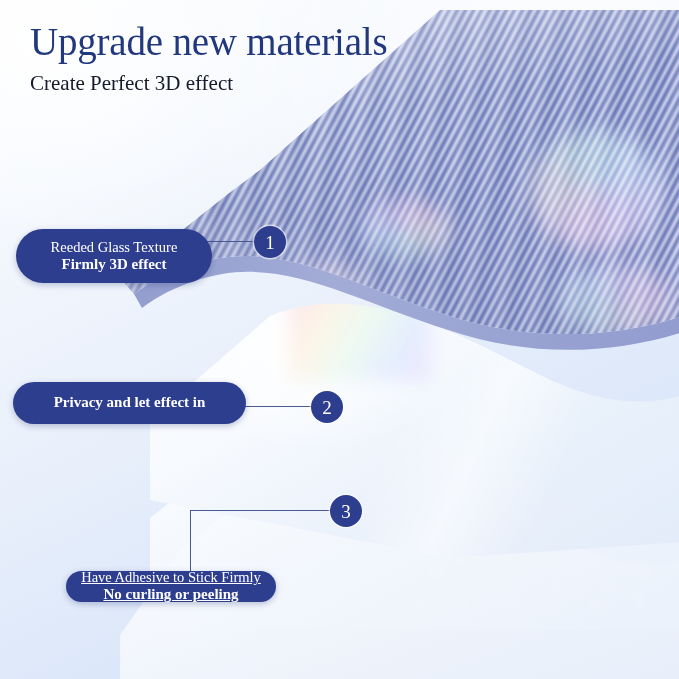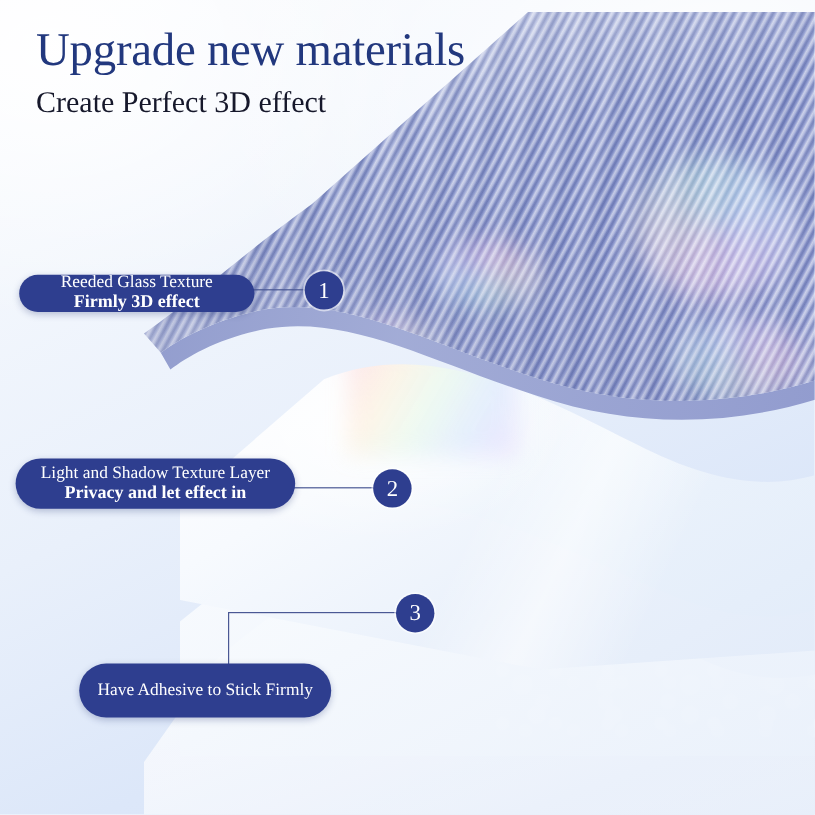--- a/index.html
+++ b/index.html
@@ -190,21 +190,21 @@
   .title {
     font-size: 39px;
     font-weight: normal;
     color: #22387e;
     letter-spacing: -0.2px;
     line-height: 1.05;
     white-space: nowrap;
   }
   .subtitle {
     margin-top: 9px;
-    font-size: 25px;
+    font-size: 21px;
     color: #16182b;
     line-height: 1.1;
     white-space: nowrap;
   }
 
   
   .pill {
     position: absolute;
     background: #2e3e8f;
     border-radius: 999px;
@@ -221,23 +221,23 @@
     line-height: 1.18;
     white-space: nowrap;
   }
   .pill .l2 {
     font-size: 15px;
     font-weight: bold;
     line-height: 1.18;
     white-space: nowrap;
   }
 
-  #pill-1 { left: 16px;  top: 229px; width: 196px; height: 31px; }
+  #pill-1 { left: 16px;  top: 229px; width: 196px; height: 54px; }
   #pill-2 { left: 13px;  top: 382px; width: 233px; height: 42px; }
-  #pill-3 { left: 66px;  top: 553px; width: 210px; height: 45px; }
+  #pill-3 { left: 66px;  top: 571px; width: 210px; height: 31px; text-decoration: underline; }
 
   .badge {
     position: absolute;
     width: 32px;
     height: 32px;
     border-radius: 50%;
     background: #2e3e8f;
     color: #ffffff;
     font-size: 19px;
     font-weight: normal;
@@ -297,24 +297,24 @@
   <div class="leader" id="leader-1"></div>
   <div class="leader" id="leader-2"></div>
   <div class="leader" id="leader-3h"></div>
   <div class="leader" id="leader-3v"></div>
 
   <div class="pill" id="pill-1">
     <div class="l1">Reeded Glass Texture</div>
     <div class="l2">Firmly 3D effect</div>
   </div>
   <div class="pill" id="pill-2">
-    <div class="l1">Light and Shadow Texture Layer</div>
     <div class="l2">Privacy and  let effect in</div>
   </div>
   <div class="pill" id="pill-3">
     <div class="l1">Have Adhesive to Stick Firmly</div>
+    <div class="l2">No curling or peeling</div>
   </div>
 
   <div class="badge" id="badge-1">1</div>
   <div class="badge" id="badge-2">2</div>
   <div class="badge" id="badge-3">3</div>
 
 </div>
 
 </body></html>

